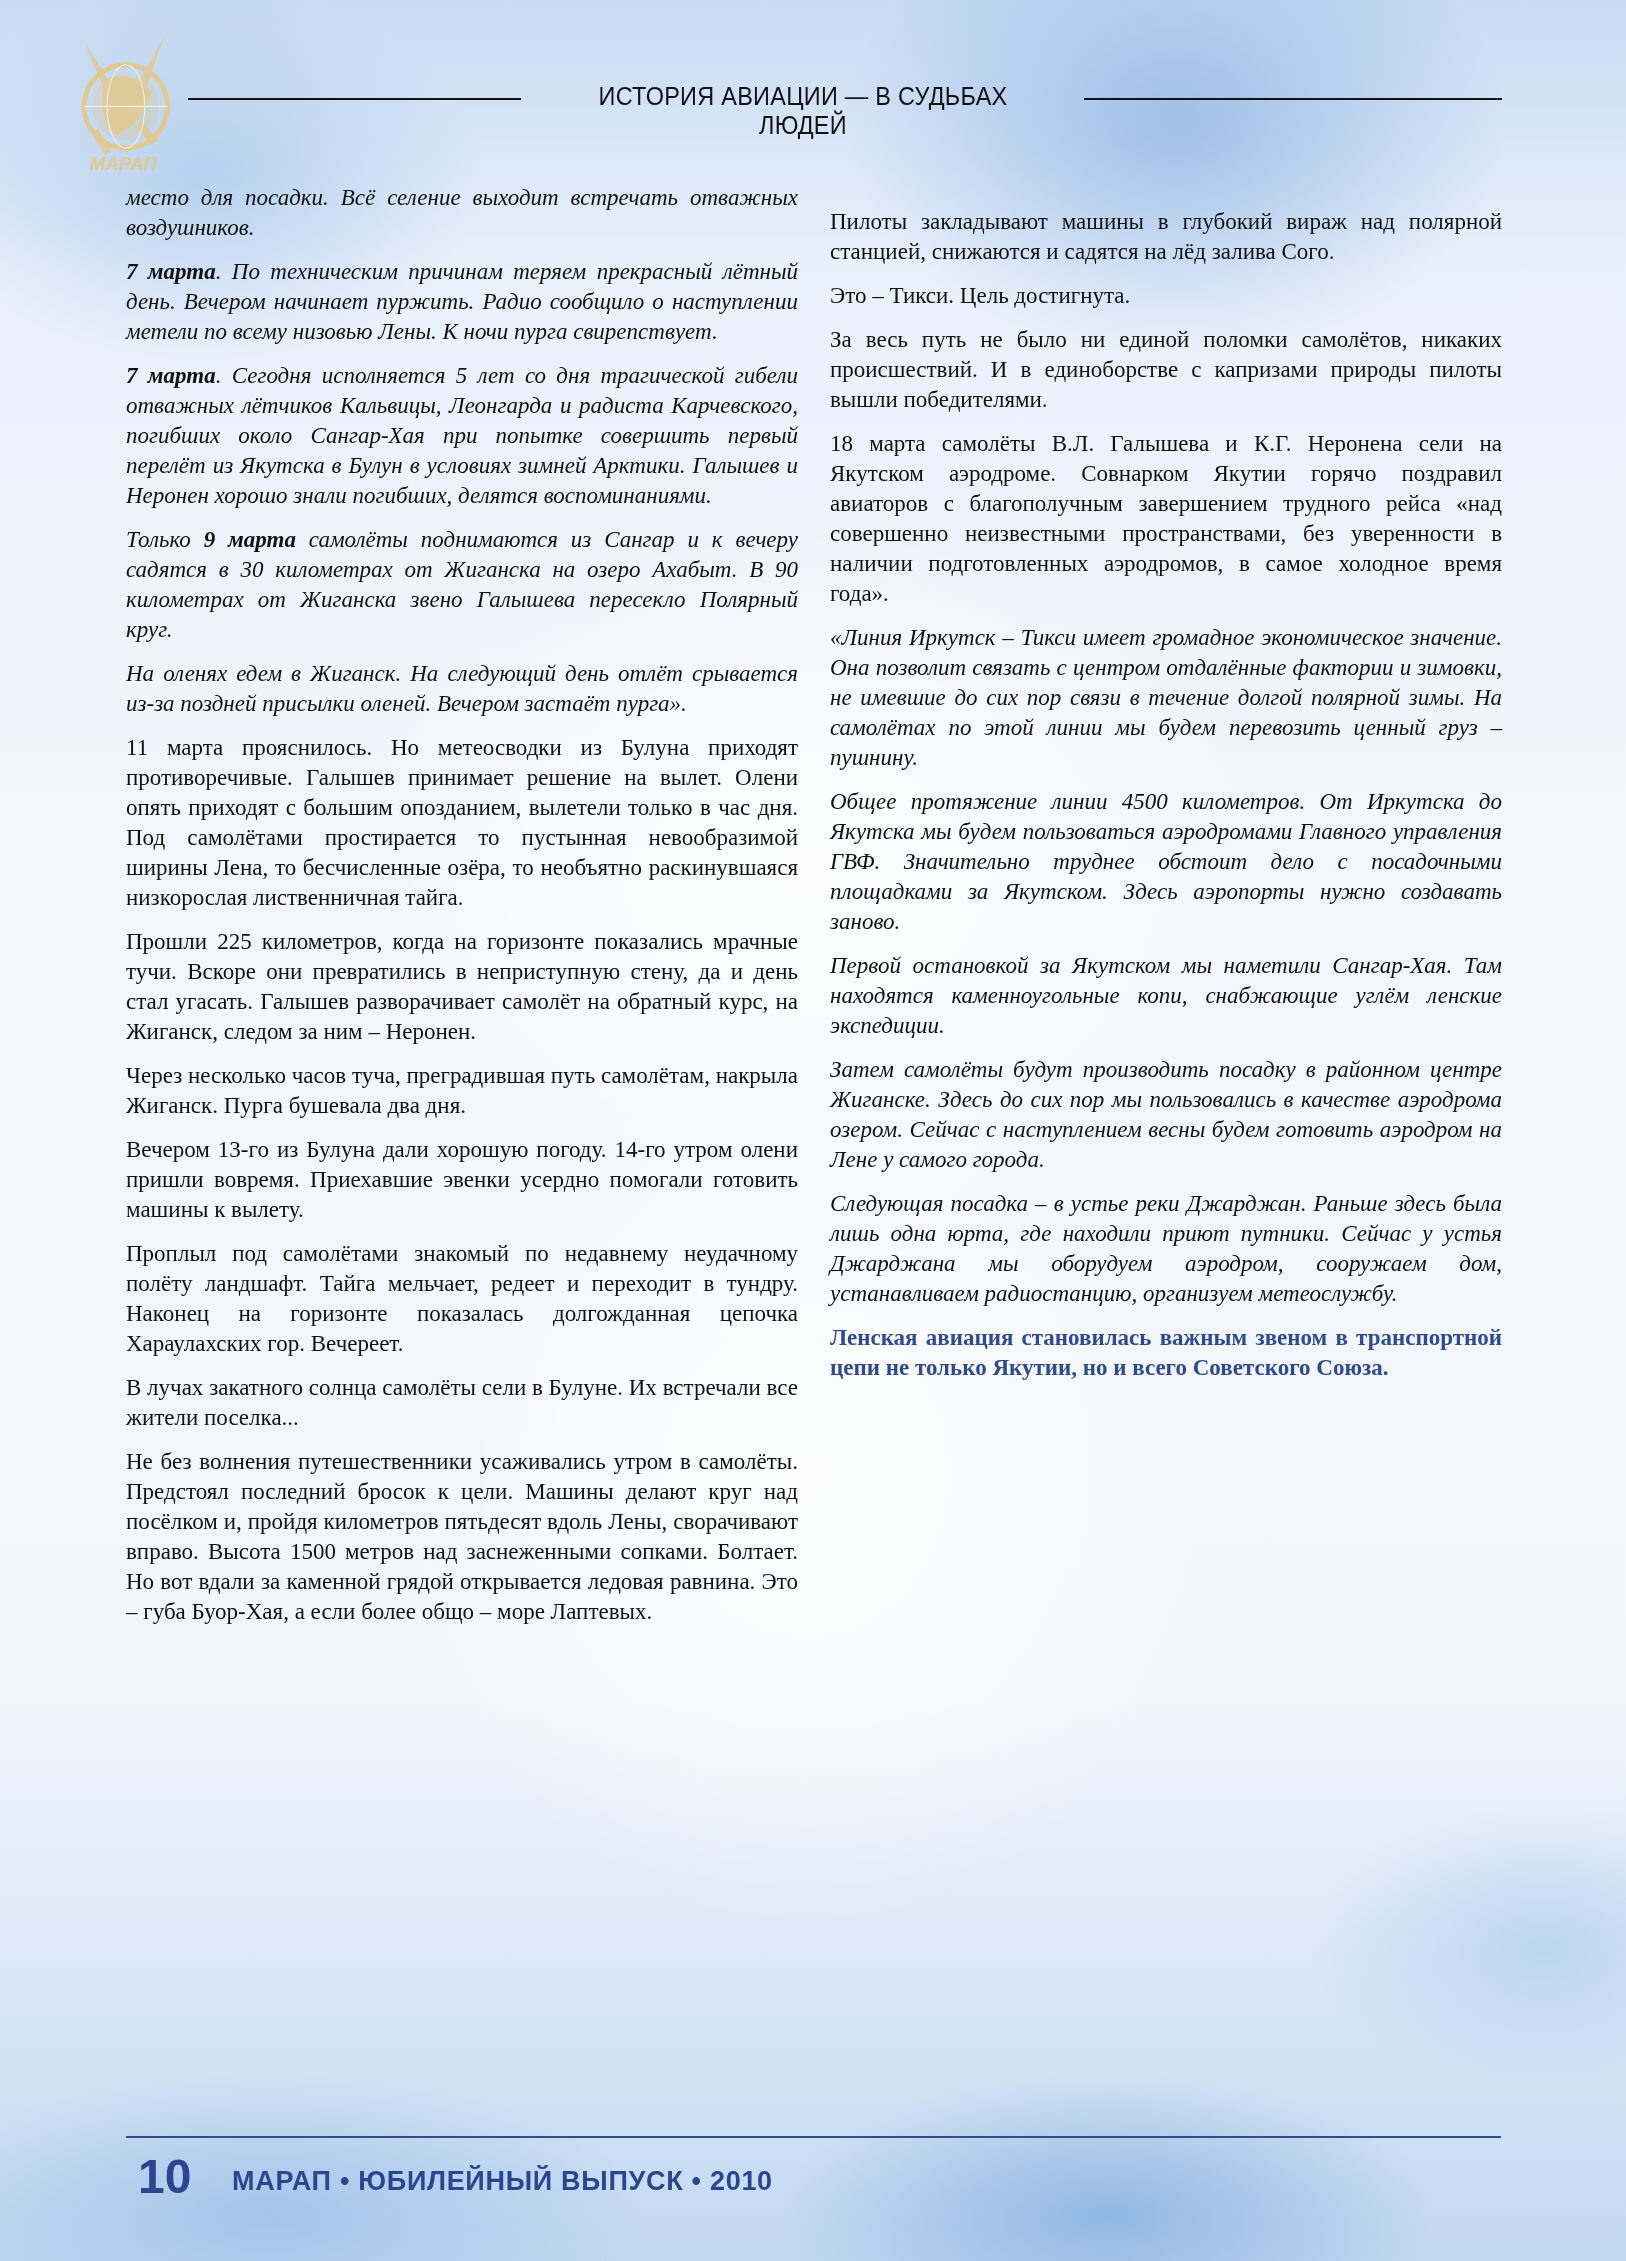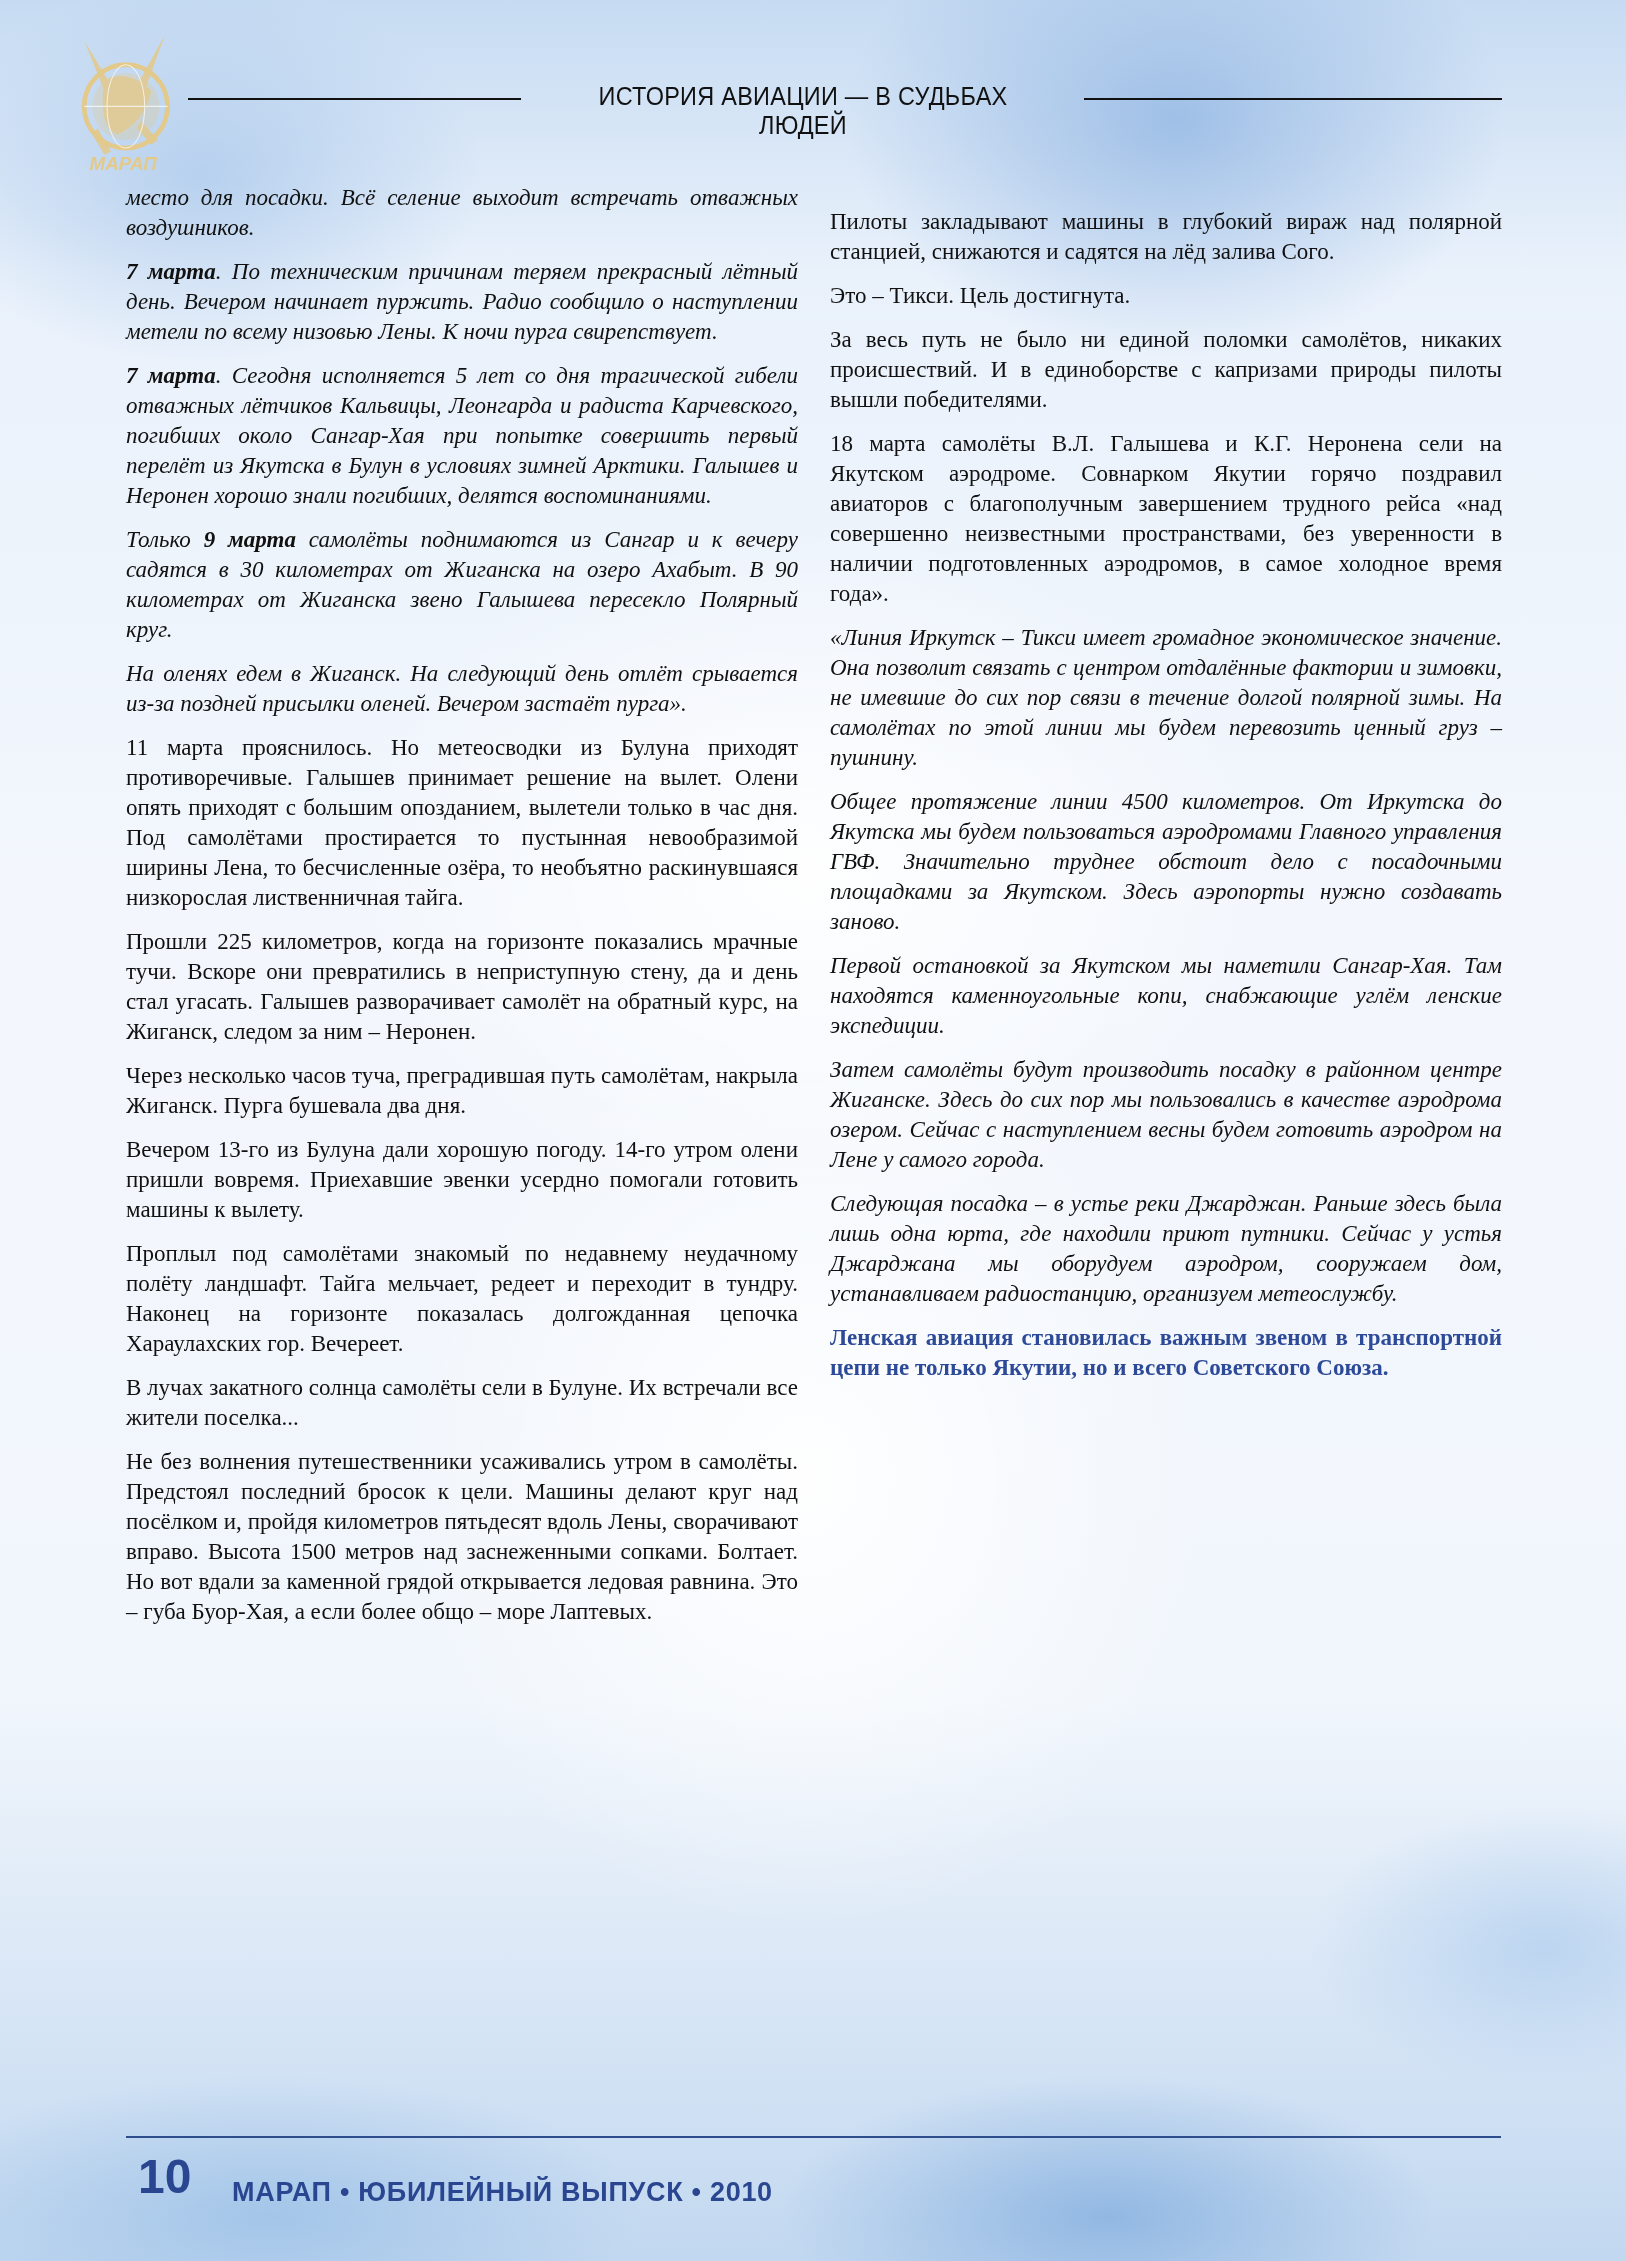--- a/index.html
+++ b/index.html
@@ -41,21 +41,21 @@
   
   .footer-line { position: absolute; left: 126px; top: 2136px; width: 1375px; height: 2px; background: #2d4d8c; }
   .page-num {
     position: absolute; left: 138px; top: 2153px;
     font-family: "Liberation Sans", sans-serif; font-weight: bold; font-size: 48px;
     color: #2b4690; line-height: 1;
   }
   .footer-text {
     position: absolute; left: 232px; top: 2168px;
     font-family: "Liberation Sans", sans-serif; font-weight: bold; font-size: 27px;
-    color: #2b4690; letter-spacing: 0.7px; line-height: 1; margin-top: 11px;
+    color: #2b4690; letter-spacing: 0.7px; line-height: 1;
   }
 </style>
 </head>
 <body>
 
 <div class="logo">
   <svg width="121" height="148" viewBox="0 0 180 220">
     <g fill="none" stroke="#e3c98a" stroke-width="7">
       <circle cx="92" cy="118" r="62"></circle>
     </g>

